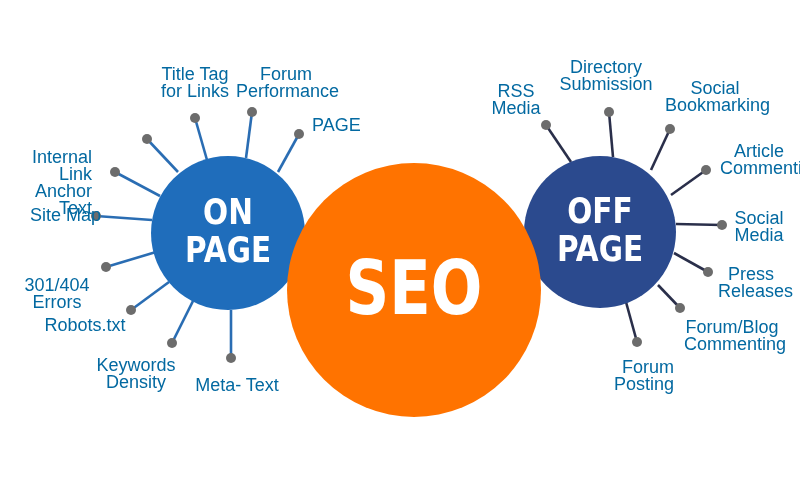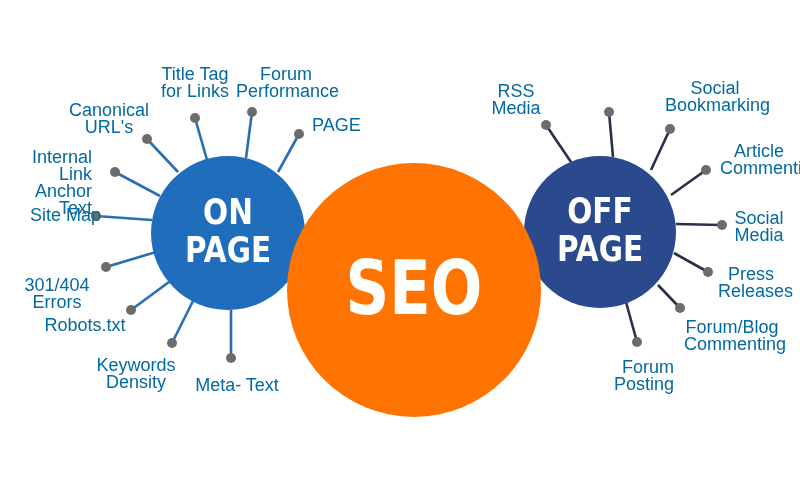--- a/index.html
+++ b/index.html
@@ -93,34 +93,34 @@
     <div>OFF</div>
     <div>PAGE</div>
   </div>
   <div class="circle-text" style="left:314px; top:248px; width:200px; font-size:74px; line-height:80px;">SEO</div>
 
   <div class="label" style="left:150px; top:66px; width:90px;">Title Tag
 for Links</div>
   <div class="label" style="left:236px; top:66px; width:100px;">Forum
 Performance</div>
   <div class="label right" style="left:312px; top:117px; width:80px;">PAGE</div>
-  <div class="label" style="left:66px; top:102px; width:86px;">Canonical
-URL's</div>
   <div class="label left" style="left:0px; top:149px; width:92px;">Internal Link
 Anchor Text</div>
   <div class="label left" style="left:0px; top:207px; width:81px;padding-left:20px;">Site Map</div>
   <div class="label" style="left:22px; top:265px; width:70px;margin-top:12px;">301/404
 Errors</div>
   <div class="label" style="left:40px; top:317px; width:90px;">Robots.txt</div>
   <div class="label" style="left:96px; top:357px; width:80px;">Keywords
 Density</div>
   <div class="label" style="left:192px; top:377px; width:90px;">Meta- Text</div>
 
   <div class="label" style="left:486px; top:83px; width:60px;">RSS
 Media</div>
+  <div class="label" style="left:556px; top:59px; width:100px;">Directory
+Submission</div>
   <div class="label" style="left:665px; top:80px; width:100px;">Social
 Bookmarking</div>
   <div class="label" style="left:720px; top:143px; width:78px;">Article
 Commenting</div>
   <div class="label" style="left:730px; top:210px; width:58px;">Social
 Media</div>
   <div class="label" style="left:718px; top:266px; width:66px;">Press
 Releases</div>
   <div class="label" style="left:684px; top:319px; width:96px;">Forum/Blog
 Commenting</div>

